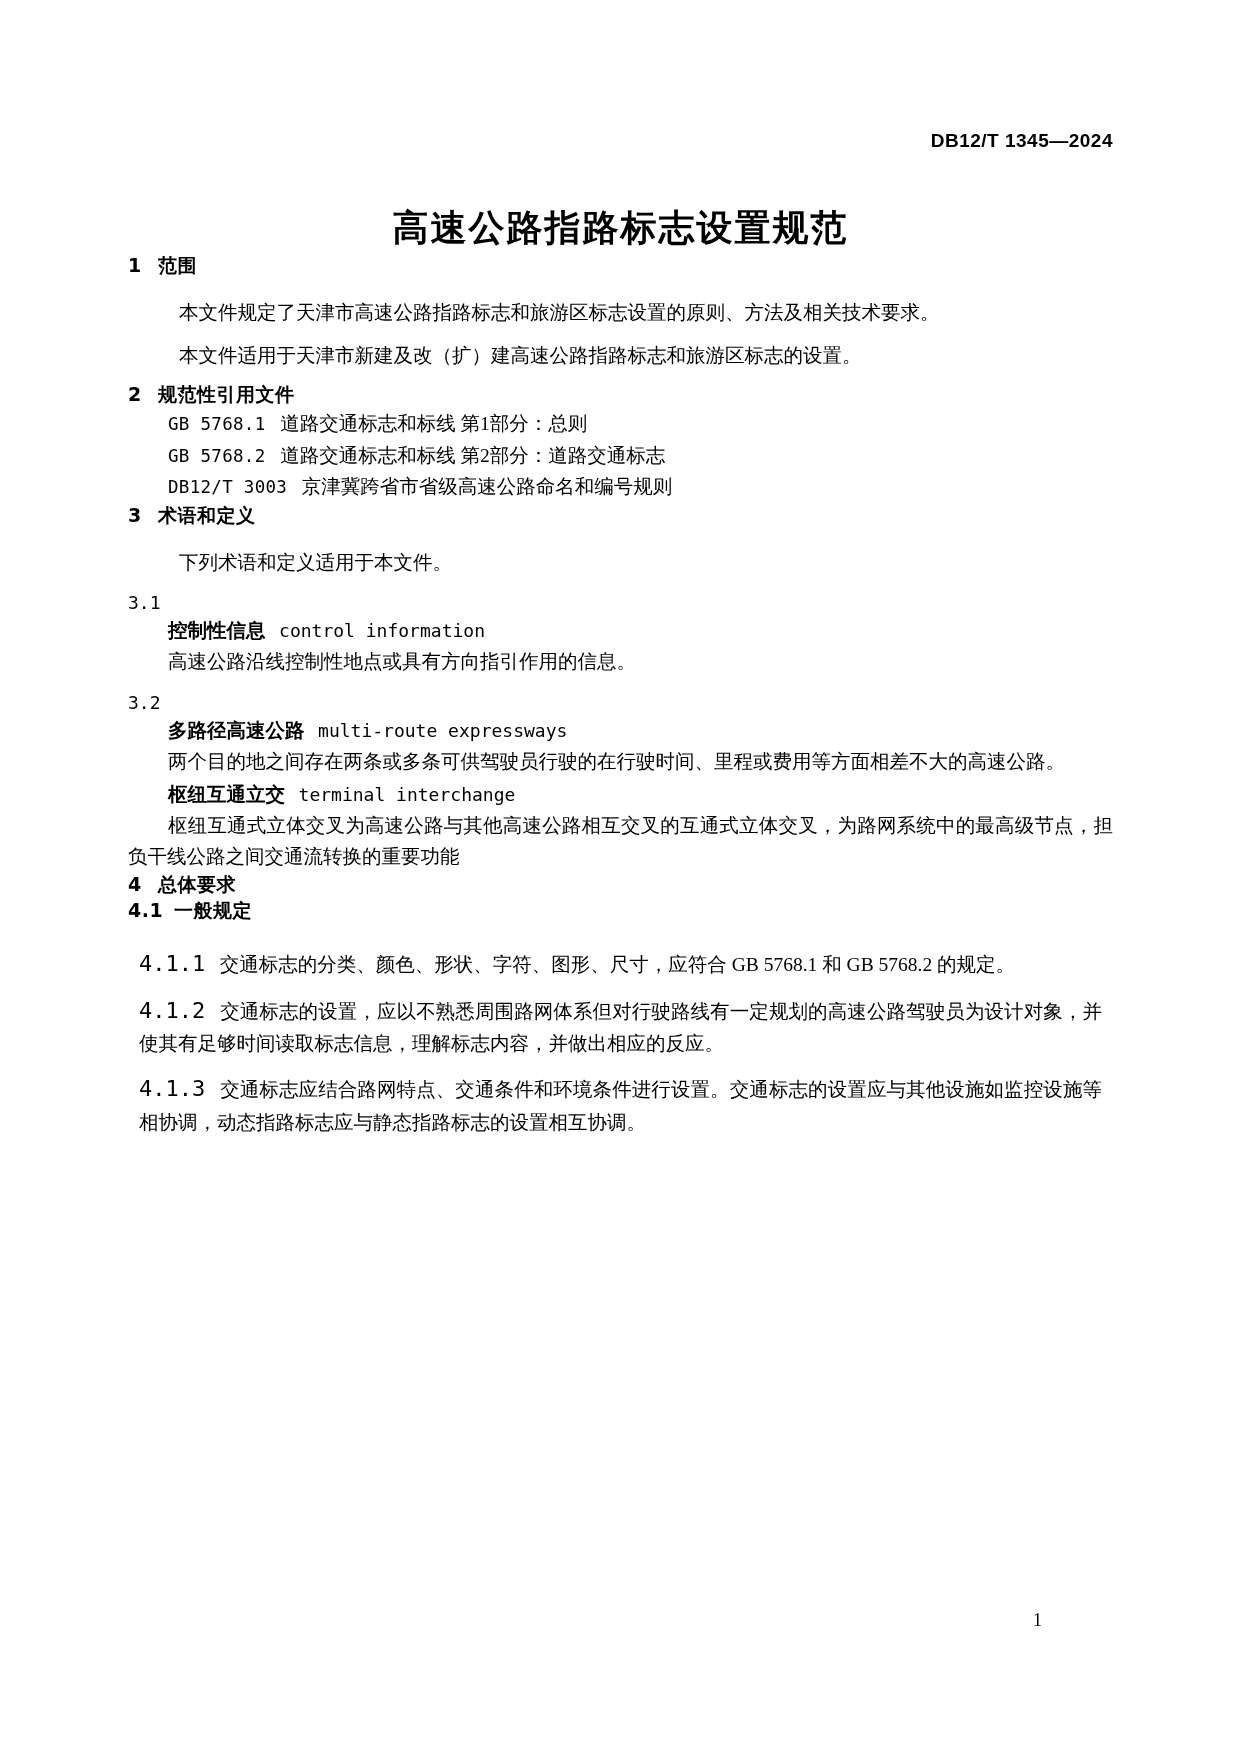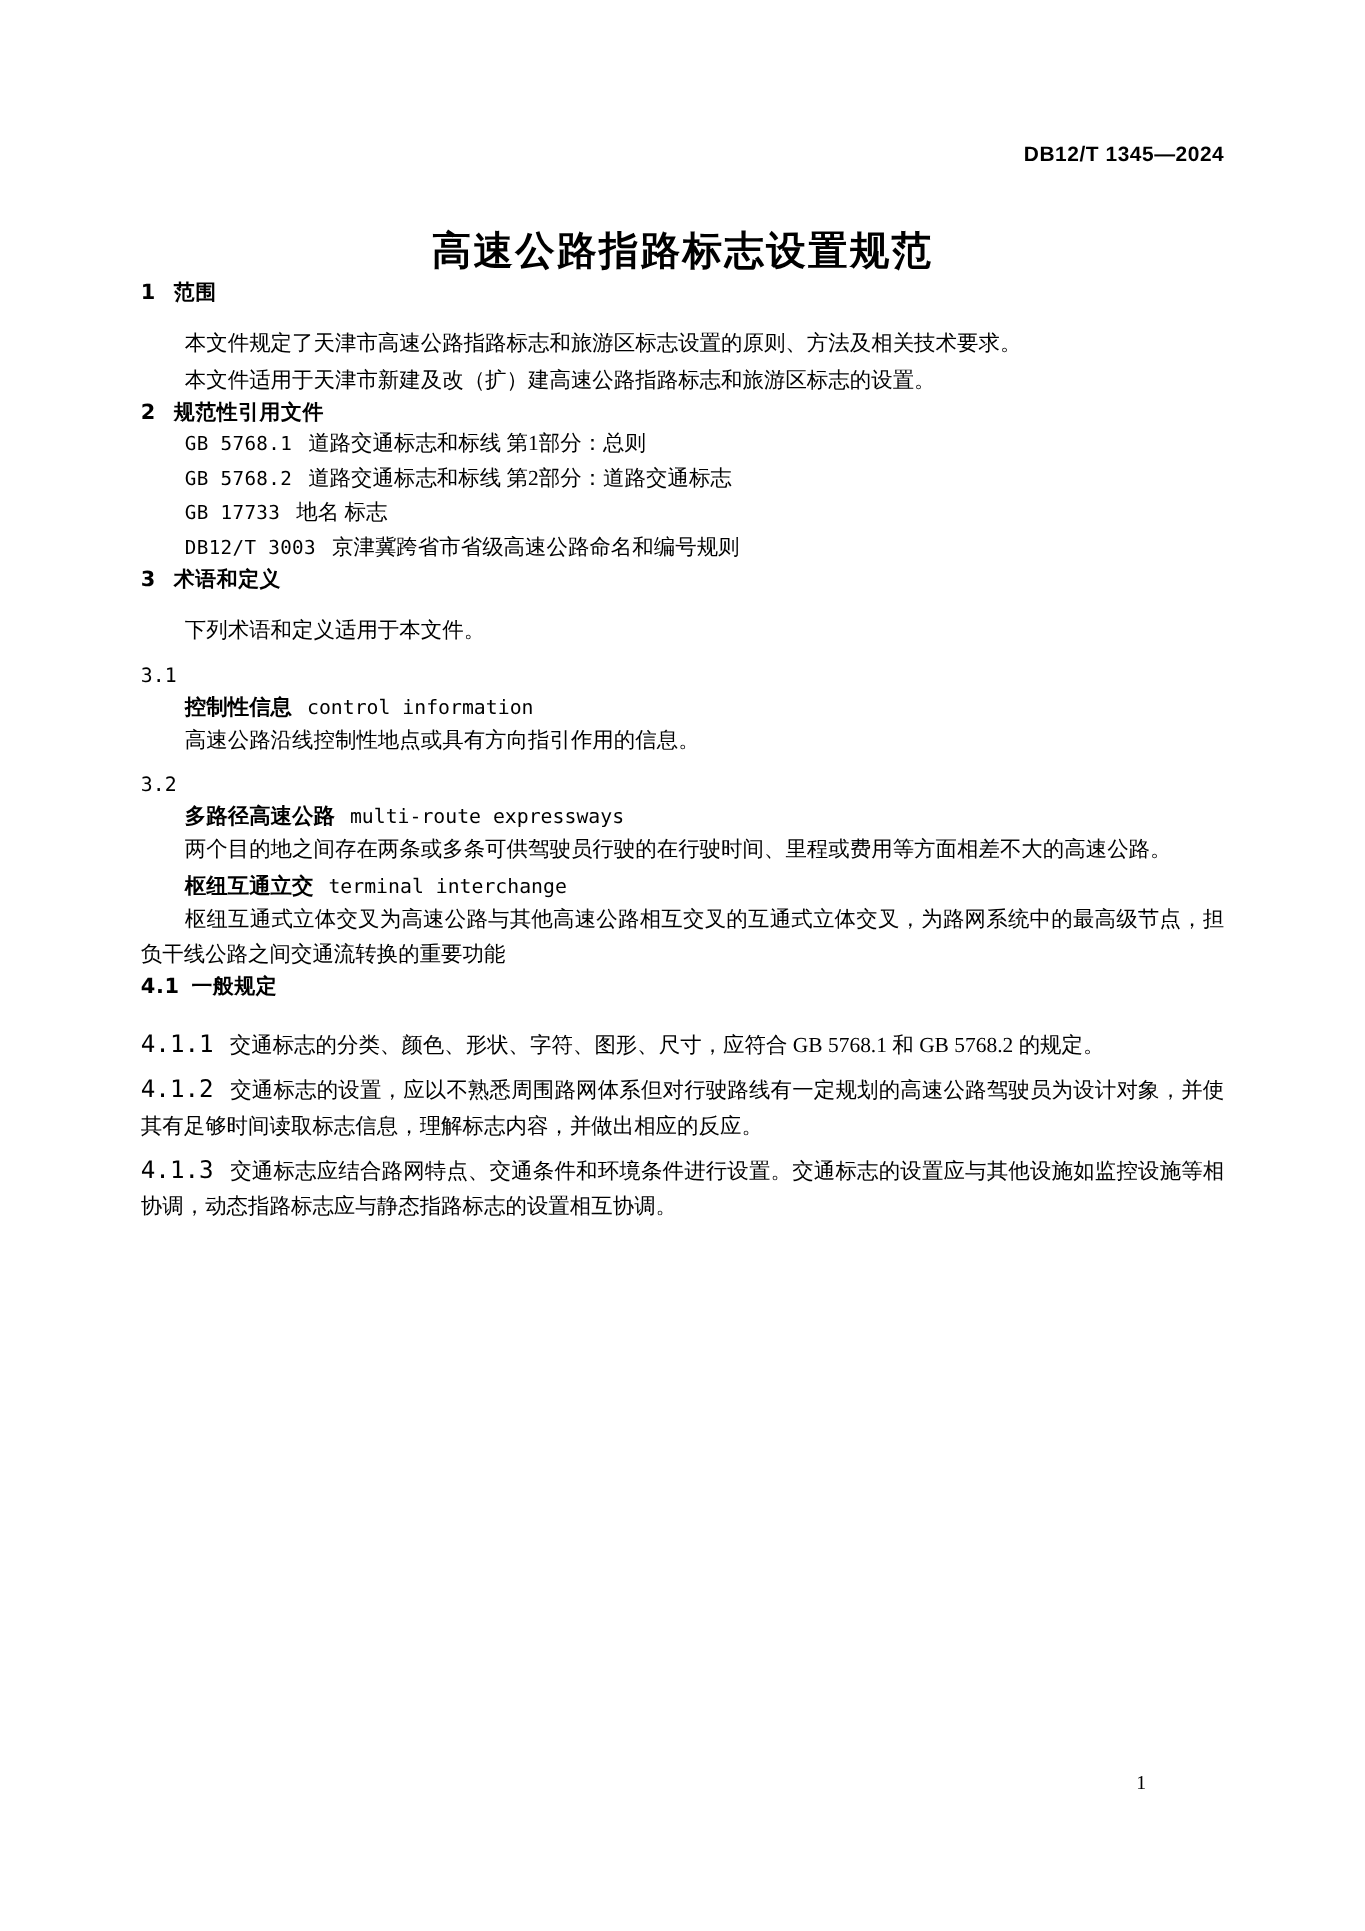--- a/index.html
+++ b/index.html
@@ -66,21 +66,21 @@
 
   .clause-num {
     display: inline-block;
     min-width: 30px;
   }
   .clause-num.wide {
     min-width: 46px;
   }
 
   p {
-    margin: 0;
+    margin: 11px;
     padding: 0;
     font-size: 19.5px;
     line-height: 1.62;
     text-align: justify;
     text-justify: inter-ideograph;
   }
   .indent { text-indent: 40px; }
   .block { margin-top: 18px; }
   .tight { margin-top: 2px; }
 
@@ -171,23 +171,20 @@
       <span class="clause-num">2</span><span>规范性引用文件</span>
     </h2>
 
     <div class="ref-item">
       <span class="mono">GB 5768.1</span>&nbsp;&nbsp;&nbsp;<span>道路交通标志和标线 第1部分：总则</span>
     </div>
     <div class="ref-item">
       <span class="mono">GB 5768.2</span>&nbsp;&nbsp;&nbsp;<span>道路交通标志和标线 第2部分：道路交通标志</span>
     </div>
     <div class="ref-item">
-      <span class="mono">GB 17733</span>&nbsp;&nbsp;&nbsp;<span>地名 标志</span>
-    </div>
-    <div class="ref-item">
       <span class="mono">DB12/T 3003</span>&nbsp;&nbsp;&nbsp;<span>京津冀跨省市省级高速公路命名和编号规则</span>
     </div>
 
     <h2 class="clause sec-3">
       <span class="clause-num">3</span><span>术语和定义</span>
     </h2>
     <p class="indent block">下列术语和定义适用于本文件。</p>
 
     <div class="term-num">3.1</div>
     <div class="term-name">
@@ -199,20 +196,23 @@
     <div class="term-name">
       <span>多路径高速公路</span>&nbsp;&nbsp;<span class="en">multi-route expressways</span>
     </div>
     <div class="term-def">两个目的地之间存在两条或多条可供驾驶员行驶的在行驶时间、里程或费用等方面相差不大的高速公路。</div>
 
     <div class="term-name">
       <span>枢纽互通立交</span>&nbsp;&nbsp;<span class="en">terminal interchange</span>
     </div>
     <div class="term-def">枢纽互通式立体交叉为高速公路与其他高速公路相互交叉的互通式立体交叉，为路网系统中的最高级节点，担负干线公路之间交通流转换的重要功能</div>
 
+    <h2 class="clause sec-4">
+      <span class="clause-num">4</span><span>总体要求</span>
+    </h2>
 
     <h2 class="clause sec-41">
       <span class="clause-num wide">4.1</span><span>一般规定</span>
     </h2>
 
     <div class="body-41">
       <p>
         <span class="para-num">4.1.1</span>&nbsp;&nbsp;&nbsp;<span>交通标志的分类、颜色、形状、字符、图形、尺寸，应符合 GB 5768.1 和 GB 5768.2 的规定。</span>
       </p>
       <p>

